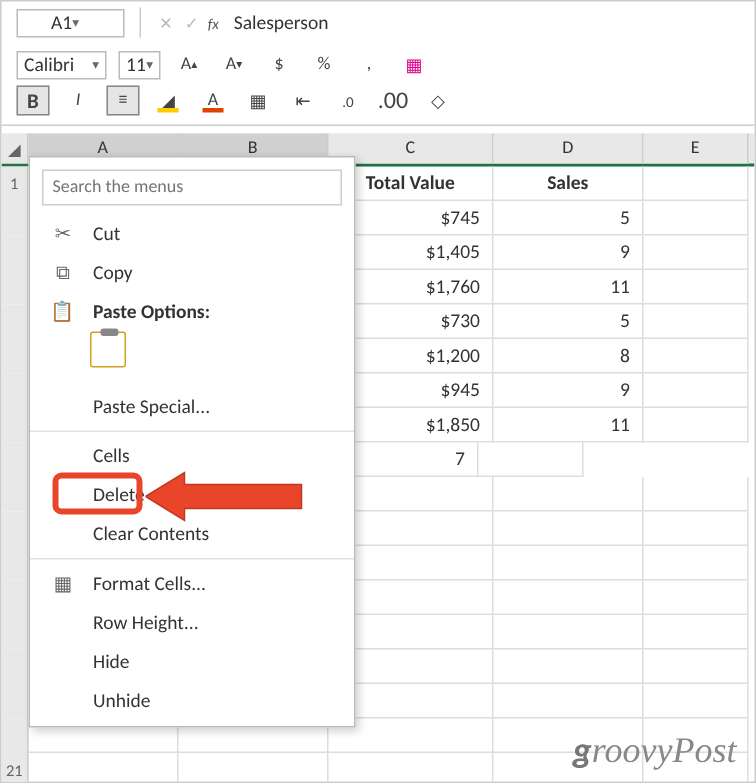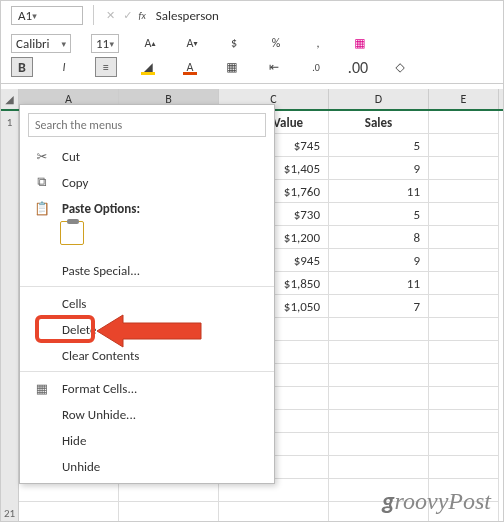--- a/index.html
+++ b/index.html
@@ -1,29 +1,29 @@
 <!DOCTYPE html>
 <html><head>
 <meta charset="utf-8">
 <style>
 * { box-sizing: border-box; margin: 0; padding: 0; font-family: 'Segoe UI', Calibri, sans-serif; }
 body { background: #fff; width: 504px; height: 522px; overflow: hidden; position: relative; border: 1px solid #ccc; }
 
 
 .namebar { display: flex; align-items: center; padding: 4px 10px; gap: 4px; }
-.namebox { display: flex; align-items: center; border: 1px solid #bbb; padding: 1px 6px; width: 72px; font-size: 13px; color: #333; }
+.namebox { display: flex; align-items: center; border: 1px solid #bbb; padding: 1px 22px; width: 72px; font-size: 13px; color: #333; }
 .chev { font-size: 9px; color: #666; }
 .divider-v { width: 1px; height: 20px; background: #ccc; margin: 0 6px; }
 .fx-icon { font-style: italic; font-size: 10px; color: #555; }
 .fx-text { font-size: 13px; color: #333; margin-left: 6px; }
 .xcheck { color: #bbb; font-size: 11px; margin: 0 2px; }
 
 
 .ribbon { display: flex; flex-direction: column; gap: 4px; padding: 4px 10px 6px; border-bottom: 1px solid #ccc; }
-.ribrow { display: flex; align-items: center; gap: 20px; }
+.ribrow { display: flex; align-items: center; gap: 8px; }
 .fontbox { display: flex; align-items: center; border: 1px solid #bbb; padding: 1px 4px; font-size: 13px; color: #333; }
 .fontname { width: 60px; }
 .fontsize { width: 28px; }
 .ribbtn { display: flex; align-items: center; justify-content: center; width: 22px; height: 20px; font-size: 12px; color: #444; }
 .ribbtn.sel { border: 1px solid #888; background: #e6e6e6; }
 .bold { font-weight: bold; font-size: 14px; }
 .italic { font-style: italic; }
 .colorA { position: relative; }
 .colorA::after { content:''; position:absolute; bottom:2px; left:4px; width:14px; height:3px; background:#d40; }
 .fillbtn { position: relative; }
@@ -39,21 +39,21 @@
 .colD { width: 100px; min-width:100px; }
 .colE { width: 70px; min-width:70px; }
 .cell { padding: 3px 8px; border-right: 1px solid #ddd; border-bottom: 1px solid #ddd; font-size: 13px; color: #333; height: 23px; display:flex; align-items:center; }
 .hdr { font-weight: bold; justify-content: center; }
 .num { justify-content: flex-end; }
 .colheads .cell { background: #e8e8e8; border-right: 1px solid #ccc; border-bottom: none; justify-content:center; height: 20px; font-size: 12px; }
 .row { display: flex; }
 .colsel { background: #d0d0d0 !important; }
 
 
-.menu { position: absolute; top: 103px; left: 18px; width: 256px; background: #fff; border: 1px solid #bbb; box-shadow: 2px 2px 6px rgba(0,0,0,0.2); padding: 4px 0; z-index: 10; }
+.menu { position: absolute; top: 103px; left: 18px; width: 218px; background: #fff; border: 1px solid #bbb; box-shadow: 2px 2px 6px rgba(0,0,0,0.2); padding: 4px 0; z-index: 10; }
 .searchwrap { padding: 4px 8px 6px; }
 .search { width: 100%; border: 1px solid #ccc; padding: 4px 6px; font-size: 12px; color: #888; }
 .mitem { display: flex; align-items: center; gap: 12px; padding: 5px 12px 5px 14px; font-size: 13px; color: #333; cursor: default; }
 .mitem .micon { width: 16px; height: 16px; display:flex; align-items:center; justify-content:center; font-size: 13px; color: #666; }
 .mitem.strong { font-weight: bold; }
 .mitem .label { flex: 1; }
 .msep { height: 1px; background: #e0e0e0; margin: 3px 0; }
 .pasteopt { padding-left: 40px; padding-bottom: 8px; }
 .pasteicon { width: 24px; height: 24px; border: 1px solid #d0a020; background: linear-gradient(#fff,#fff); border-radius: 2px; display:inline-block; position:relative; }
 .pasteicon::before { content:''; position:absolute; top:-3px; left:6px; width:12px; height:5px; background:#888; border-radius:2px; }
@@ -184,21 +184,20 @@
       <div class="cell colA"></div>
       <div class="cell colB"></div>
       <div class="cell colC num">$1,850</div>
       <div class="cell colD num">11</div>
       <div class="cell colE"></div>
     </div>
   <div class="row">
       <div class="rowhead"></div>
       <div class="cell colA"></div>
       <div class="cell colB"></div>
-      <div class="cell colC num">$1,050</div>
       <div class="cell colD num">7</div>
       <div class="cell colE"></div>
     </div>
 
   <div class="row">
       <div class="rowhead"></div>
       <div class="cell colA"></div>
       <div class="cell colB"></div>
       <div class="cell colC"></div>
       <div class="cell colD"></div>
@@ -307,21 +306,21 @@
     <span class="micon"></span>
     <span class="label">Clear Contents</span>
   </div>
   <div class="msep"></div>
   <div class="mitem">
     <span class="micon">▦</span>
     <span class="label">Format Cells...</span>
   </div>
   <div class="mitem">
     <span class="micon"></span>
-    <span class="label">Row Unhide...</span>
+    <span class="label">Row Height...</span>
   </div>
   <div class="mitem">
     <span class="micon"></span>
     <span class="label">Hide</span>
   </div>
   <div class="mitem">
     <span class="micon"></span>
     <span class="label">Unhide</span>
   </div>
 </div>

